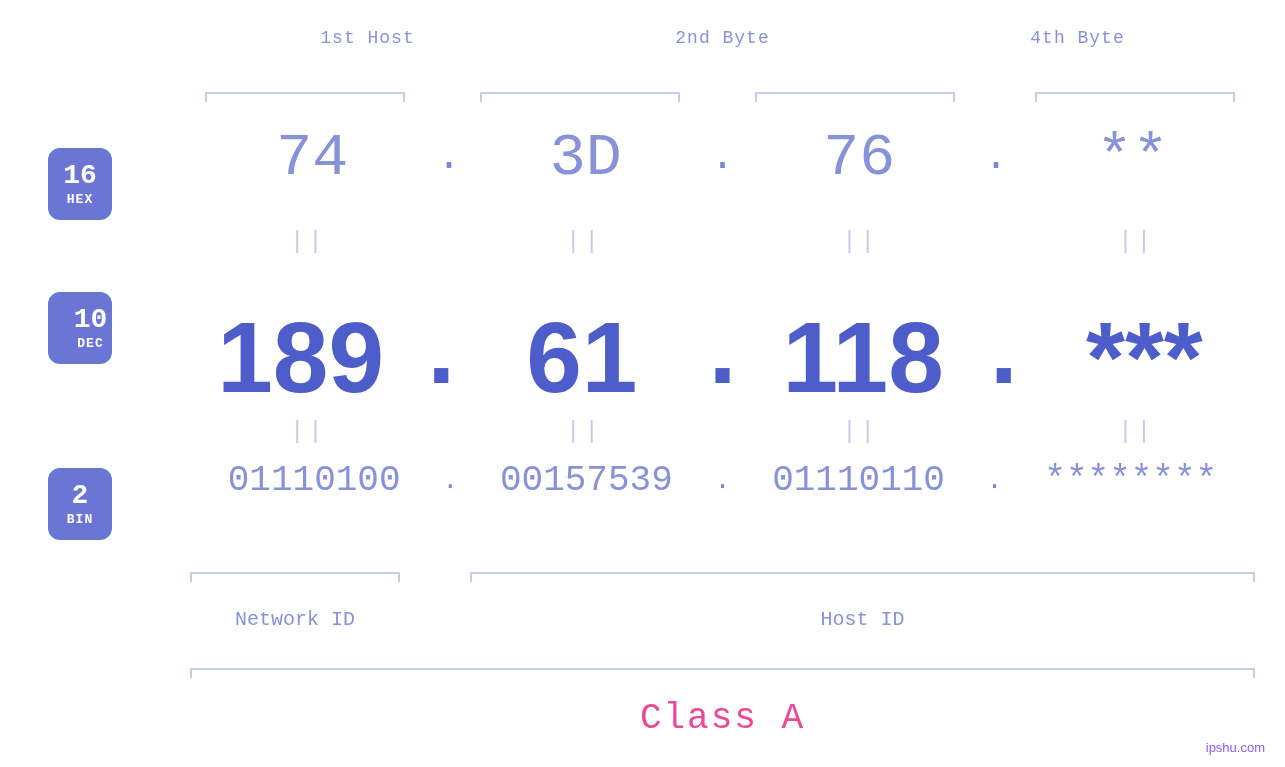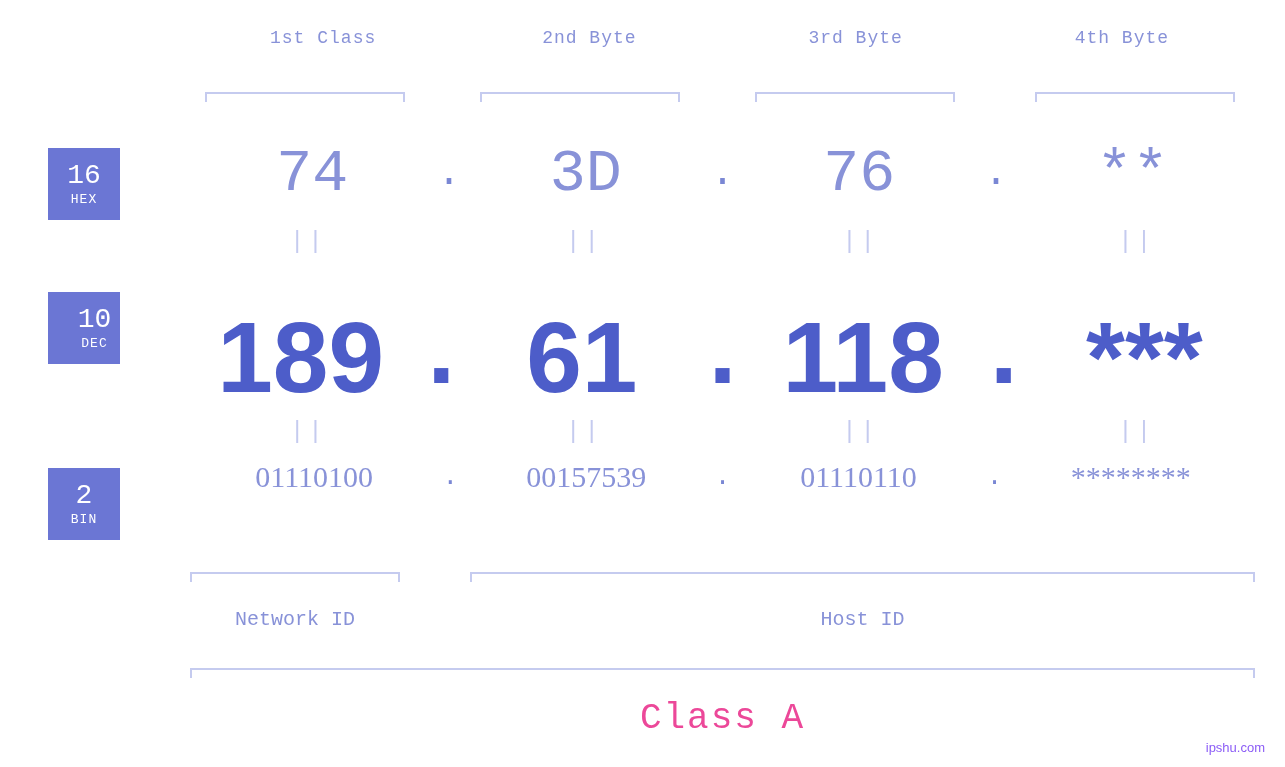--- a/index.html
+++ b/index.html
@@ -23,30 +23,30 @@
       position: relative;
       display: flex;
       flex-direction: column;
       align-items: center;
     }
 
     
     .badge {
       position: absolute;
       left: 48px;
-      width: 72px;
+      width: 64px;
       height: 72px;
-      border-radius: 0;
+      border-radius: 12px;
       background-color: #6b76d4;
       display: flex;
       flex-direction: column;
       align-items: center;
       justify-content: center;
       color: white;
-      font-weight: normal;
+      font-weight: bold;
     }
 
     .badge-hex { top: 148px; }
     .badge-dec { top: 292px; padding-left: 21px; }
     .badge-bin { top: 468px; }
 
     .badge-number {
       font-size: 28px;
       line-height: 1.1;
     }
@@ -74,21 +74,21 @@
       text-align: center;
     }
 
     
     .values-section {
       position: absolute;
       left: 190px;
       right: 30px;
     }
 
-    .hex-row { top: 140px; }
+    .hex-row { top: 124px; }
     .dec-row { top: 300px; }
     .bin-row { top: 460px; }
 
     .values-row {
       display: flex;
       align-items: center;
       justify-content: space-around;
     }
 
     .byte-cell {
@@ -122,22 +122,22 @@
 
     .dec-dot {
       color: #4d5dc9;
       font-size: 100px;
       font-weight: 600;
     }
 
     
     .bin-val {
       color: #8892d8;
-      font-size: 30px;
-      font-family: Liberation Serif, serif;
+      font-size: 36px;
+      font-family: Liberation Mono, monospace;
     }
 
     
     .equals-row {
       position: absolute;
       left: 190px;
       right: 30px;
       display: flex;
       justify-content: space-around;
     }
@@ -339,23 +339,22 @@
     <span class="badge-number">10</span>
     <span class="badge-label">DEC</span>
   </div>
 
   <div class="badge badge-bin">
     <span class="badge-number">2</span>
     <span class="badge-label">BIN</span>
   </div>
 
   <div class="headers-row">
-    <div class="col-header">1st Class</div>
+    <div class="col-header">1st Host</div>
     <div class="col-header">2nd Byte</div>
-    <div class="col-header">3rd Byte</div>
     <div class="col-header">4th Byte</div>
   </div>
 
   <div class="top-bracket top-bracket-1"></div>
   <div class="top-bracket top-bracket-2"></div>
   <div class="top-bracket top-bracket-3"></div>
   <div class="top-bracket top-bracket-4"></div>
 
   <div class="values-section hex-row">
     <div class="values-row">

